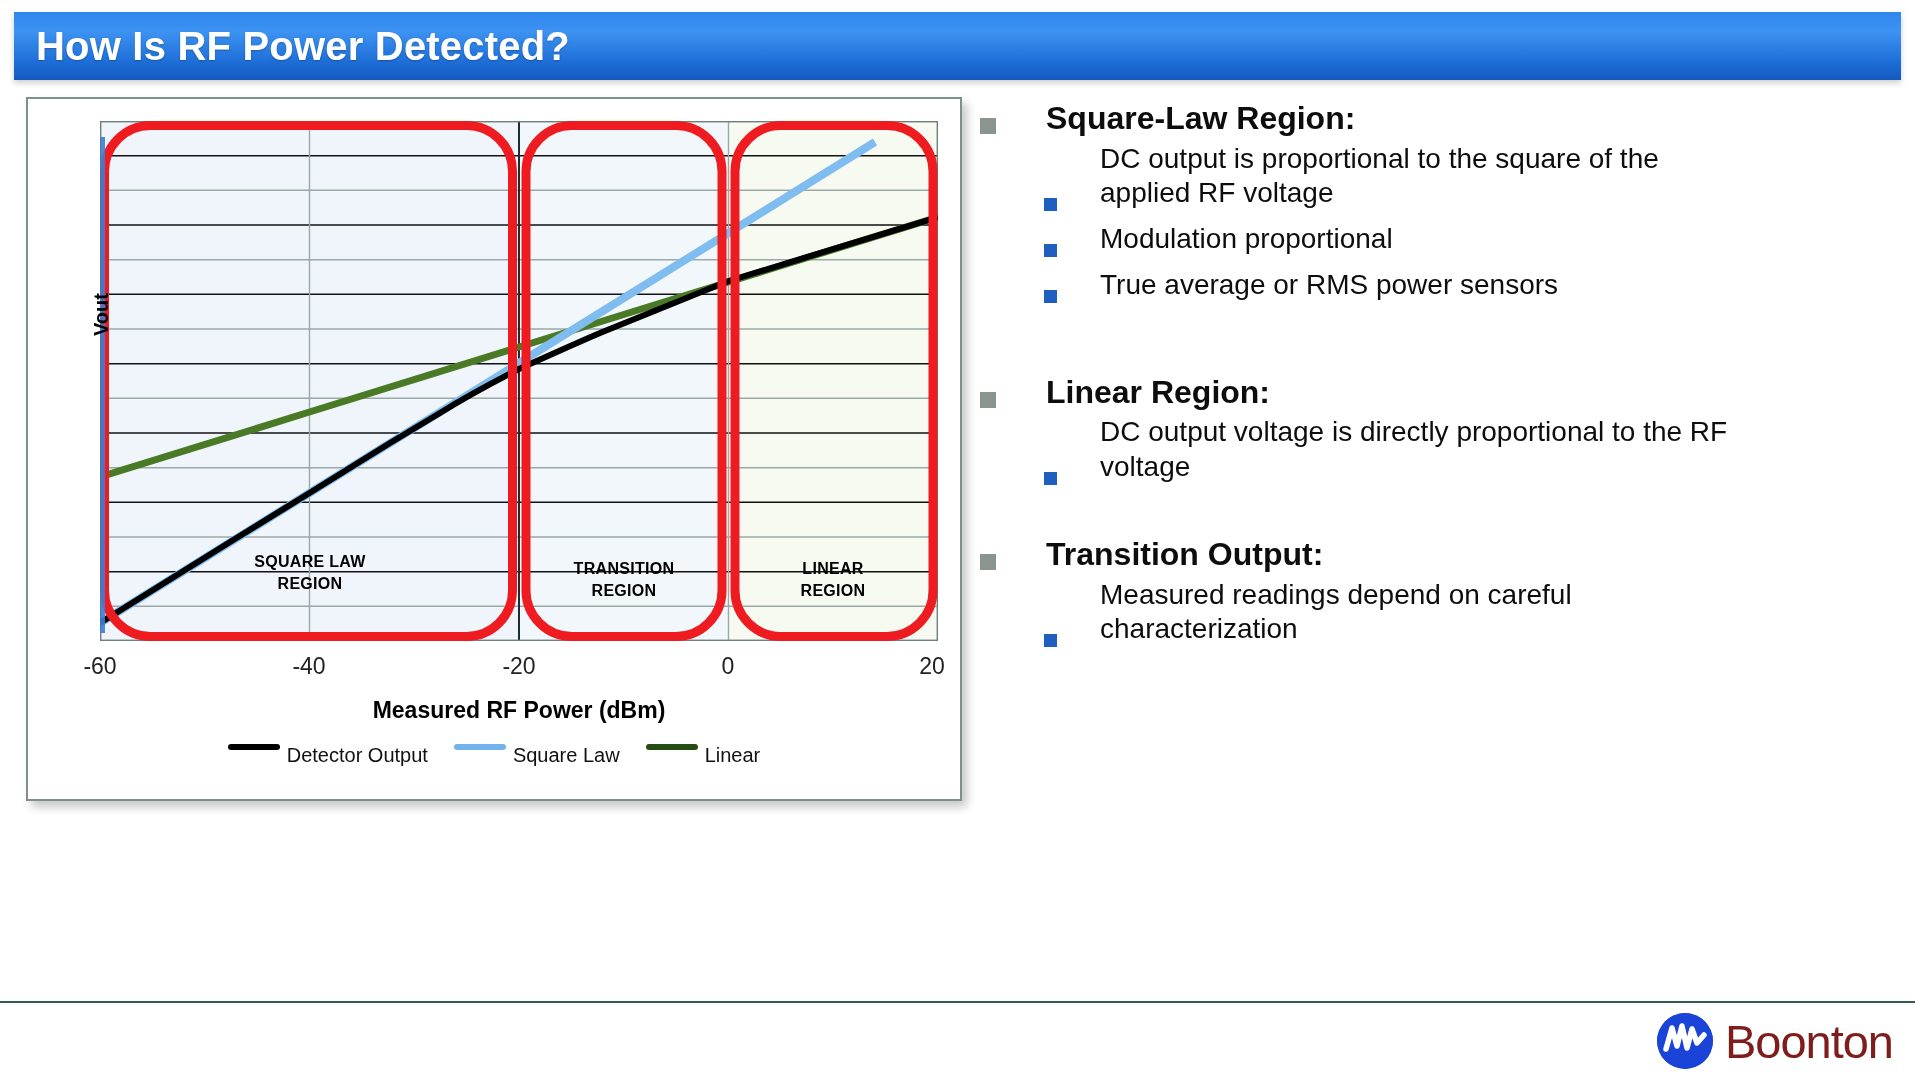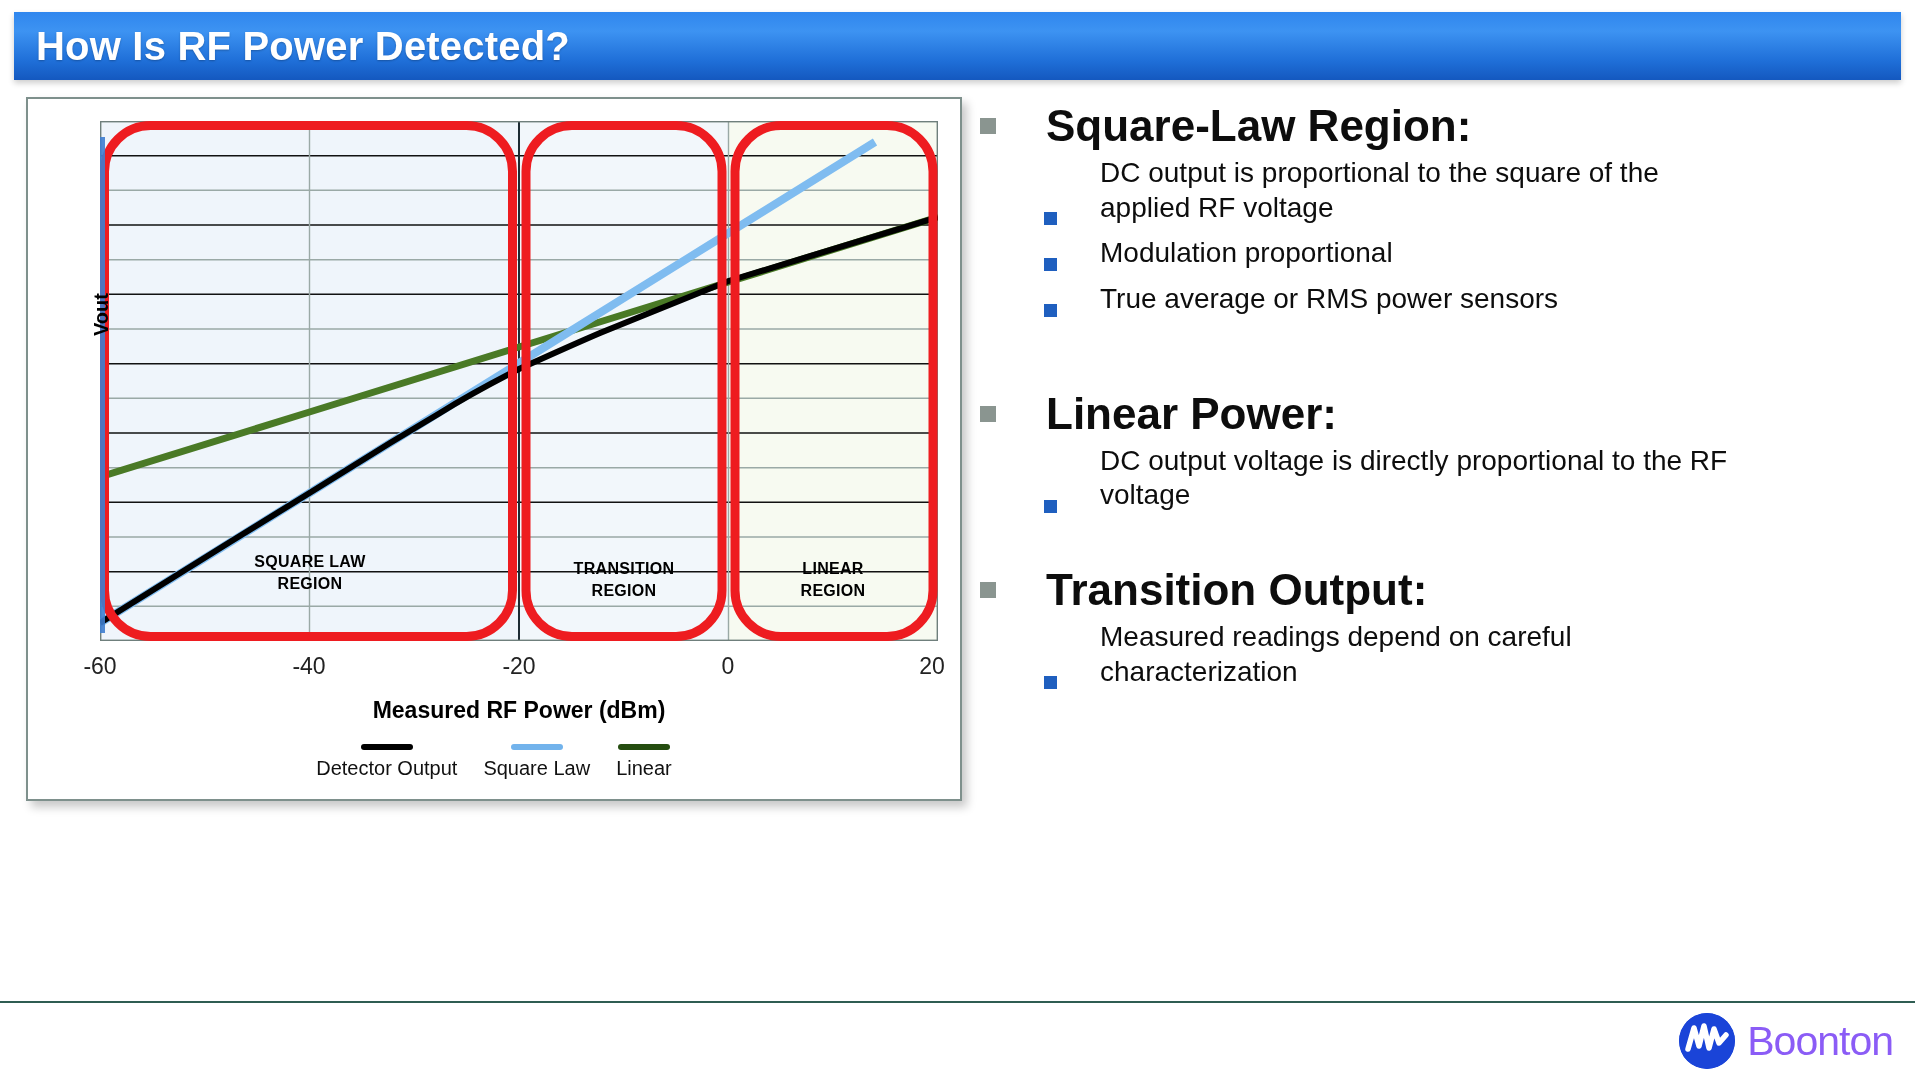--- a/index.html
+++ b/index.html
@@ -55,37 +55,37 @@
   .region-label{
     position:absolute;text-align:center;font-size:16px;font-weight:bold;
     color:#000;line-height:1.35;letter-spacing:.3px;
   }
 
   
   #legend{
     position:absolute;left:0;top:645px;width:932px;
     display:flex;justify-content:center;align-items:center;gap:26px;
   }
-  .legend-item{display:flex;align-items:center;gap:7px;flex-direction:column;}
+  .legend-item{display:flex;align-items:flex-start;gap:7px;}
   .legend-swatch{display:inline-block;width:52px;height:6px;border-radius:3px;}
   .legend-label{font-size:20px;color:#111;}
 
   
   #content-panel{
     position:absolute;left:980px;top:100px;width:920px;height:840px;
   }
   .section{position:relative;margin-bottom:10px;}
   .section-head{
     display:flex;align-items:flex-start;gap:0;
   }
   .head-bullet{
     width:16px;height:16px;background:#8a9590;flex:0 0 16px;margin-top:18px;
   }
   .head-text{
-    font-size:44px;font-weight:bold;color:#0d0d0d;margin-left:50px;
+    font-size:32px;font-weight:bold;color:#0d0d0d;margin-left:50px;
     line-height:1.18;
   }
   .sub-list{margin-top:4px;padding-left:64px;}
   .sub-item{display:flex;align-items:flex-end;margin-bottom:11px;}
   .sub-bullet{
     width:13px;height:13px;background:#1f5fbf;flex:0 0 13px;margin-top:12px;
   }
   .sub-text{
     font-size:28px;color:#0d0d0d;margin-left:43px;line-height:1.24;
     max-width:640px;
@@ -98,21 +98,21 @@
     position:absolute;left:0;top:1001px;width:1915px;height:2px;background:#2f5d52;
   }
   #logo{
     position:absolute;right:22px;top:1012px;height:58px;
     display:flex;align-items:center;gap:12px;
   }
   #logo-mark{
     width:56px;height:56px;border-radius:50%;background:#1a44d8;
     position:relative;overflow:hidden;flex:0 0 56px;
   }
-  #logo-word{font-size:41px;font-weight:400;color:#8b5cf6;letter-spacing:-1px;}
+  #logo-word{font-size:47px;font-weight:400;color:#7f1d1d;letter-spacing:-1px;}
 </style>
 </head>
 <body>
 
 <div id="title-bar">
   <div id="title-text">How Is RF Power Detected?</div>
 </div>
 
 <div id="chart-card">
 
@@ -250,21 +250,21 @@
         <span class="sub-text">True average or RMS power sensors</span>
       </div>
     </div>
   </div>
 
   <div class="gap-lg"></div>
 
   <div class="section">
     <div class="section-head">
       <span class="head-bullet"></span>
-      <span class="head-text">Linear Power:</span>
+      <span class="head-text">Linear Region:</span>
     </div>
     <div class="sub-list">
       <div class="sub-item">
         <span class="sub-bullet"></span>
         <span class="sub-text">DC output voltage is directly proportional to the RF voltage</span>
       </div>
     </div>
   </div>
 
   <div class="gap-md"></div>

